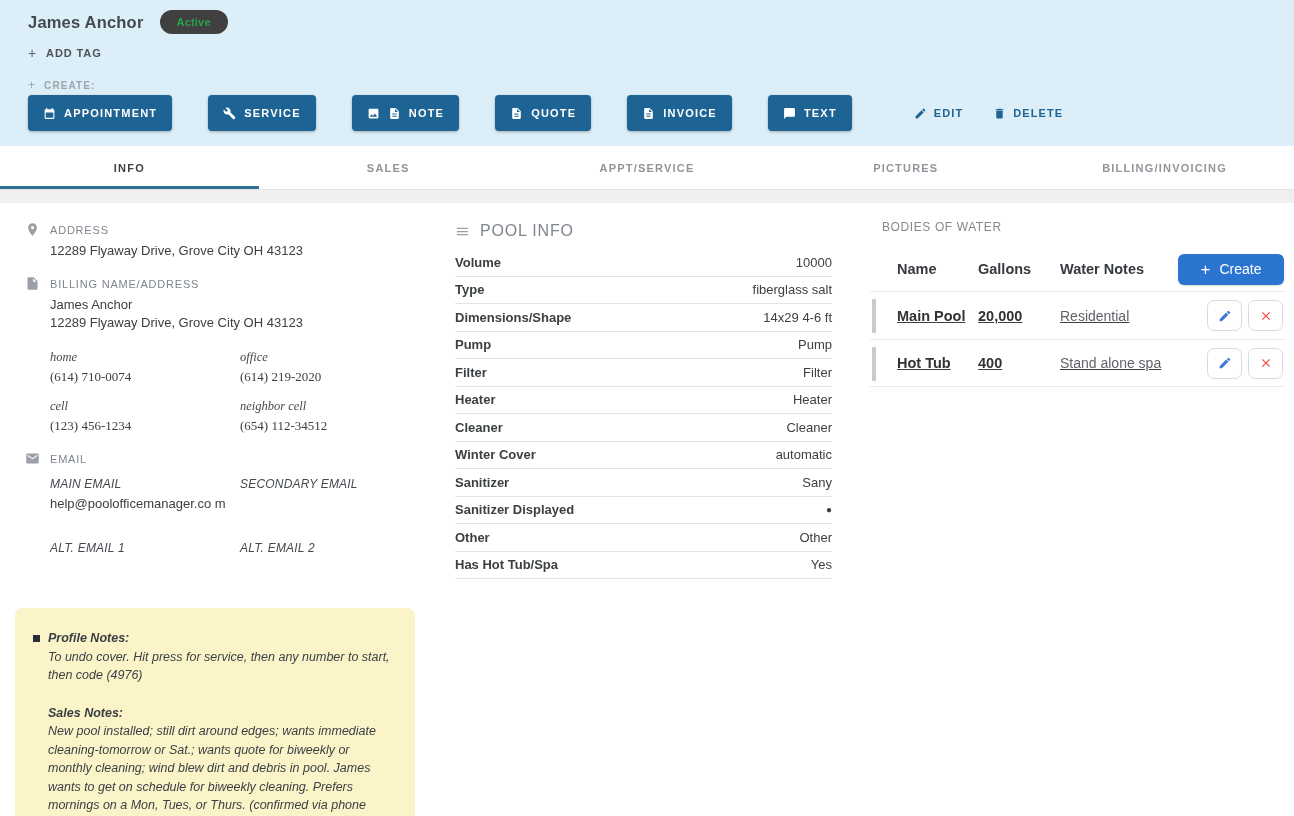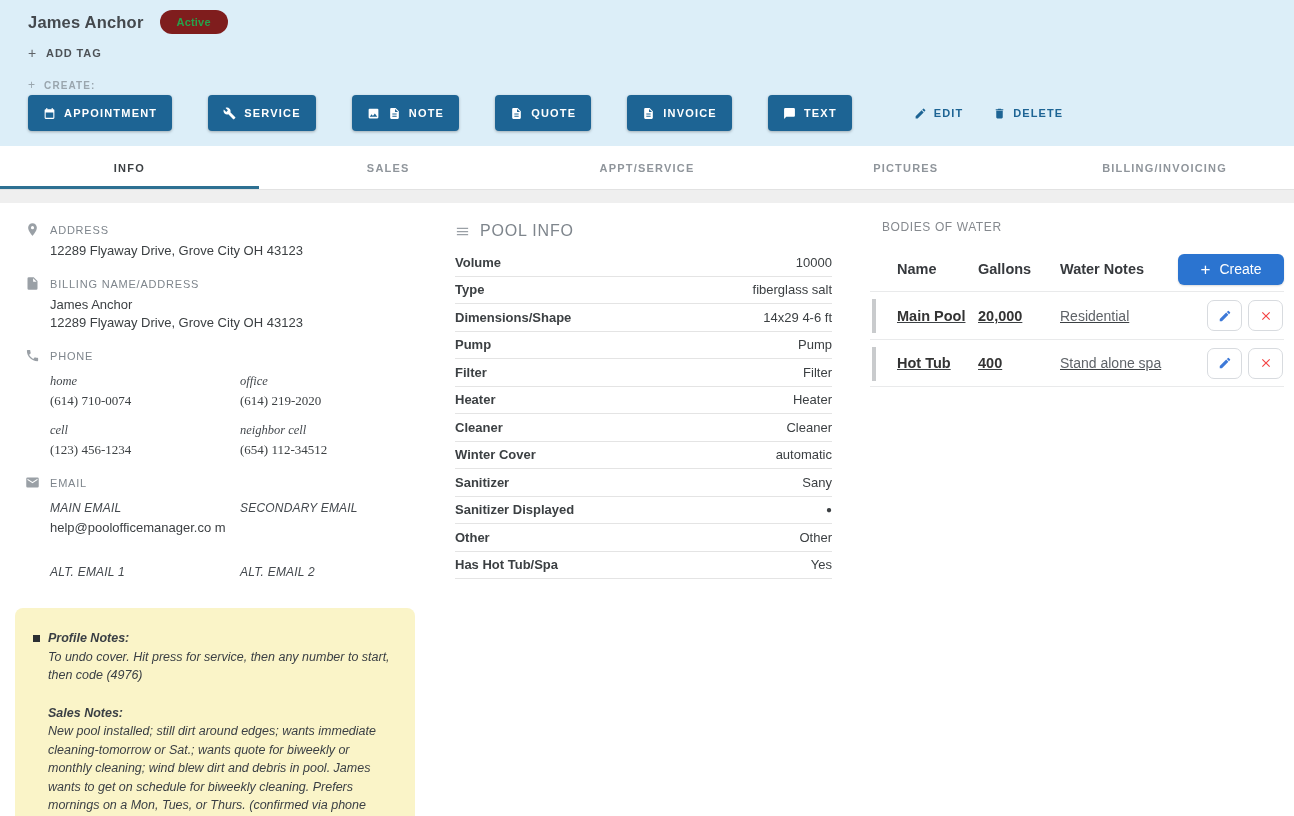--- a/index.html
+++ b/index.html
@@ -4,21 +4,21 @@
 <style>
   * { margin:0; padding:0; box-sizing:border-box; }
   html,body { background:#fff; }
   .page { position:relative; width:1294px; height:816px; overflow:hidden; background:#fff;
           font-family:"Liberation Sans", sans-serif; color:#3c4043; }
 
   
   .header { position:absolute; top:0; left:0; right:0; height:146px; background:#dceef8; }
   .title-row { position:absolute; left:28px; top:10px; display:flex; align-items:center; gap:16px; }
   .customer-name { font-size:16.5px; font-weight:700; color:#44494e; letter-spacing:.2px; }
-  .status-badge { background:#7f1d1d; color:#27a24b; font-size:11px; font-weight:700;
+  .status-badge { background:#404040; color:#27a24b; font-size:11px; font-weight:700;
                   padding:6px 17px; border-radius:14px; letter-spacing:.2px; }
   .add-tag { position:absolute; left:28px; top:45px; display:flex; align-items:center; gap:9px;
              font-size:11px; font-weight:700; color:#4d5257; letter-spacing:.9px; cursor:pointer; }
   .add-tag .plus { font-size:14px; font-weight:400; color:#5f6368; }
   .create-label { position:absolute; left:28px; top:78px; display:flex; align-items:center; gap:8px;
                   font-size:10px; font-weight:700; color:#9aa6ae; letter-spacing:1.1px; }
   .create-label .plus { font-size:12px; font-weight:400; }
   .btn-row { position:absolute; left:28px; top:95px; display:flex; align-items:center; }
   .hbtn { display:inline-flex; align-items:center; gap:8px; background:#1d6494; color:#fff;
           font-family:inherit; font-size:11px; font-weight:700; letter-spacing:1.2px;
@@ -211,26 +211,20 @@
         <svg viewBox="0 0 24 24" fill="currentColor">
             <path d="M14 2H6a2 2 0 0 0-2 2v16a2 2 0 0 0 2 2h12a2 2 0 0 0 2-2V8l-6-6zm-1 7V3.5L18.5 9H13z"></path>
           </svg>
         <span>BILLING NAME/ADDRESS</span>
       </div>
       <div class="sec-value">James Anchor</div>
       <div class="sec-value" style="margin-top:0">12289 Flyaway Drive, Grove City OH 43123</div>
     </div>
 
     <div class="sec">
-      <div class="sec-label">
-        <svg viewBox="0 0 24 24" fill="currentColor">
-            <path d="M6.6 10.8c1.4 2.8 3.8 5.1 6.6 6.6l2.2-2.2c.3-.3.7-.4 1-.2 1.1.4 2.3.6 3.6.6.6 0 1 .4 1 1V20c0 .6-.4 1-1 1C10.6 21 3 13.4 3 4c0-.6.4-1 1-1h3.5c.6 0 1 .4 1 1 0 1.2.2 2.4.6 3.6.1.3 0 .7-.2 1L6.6 10.8z"></path>
-          </svg>
-        <span>PHONE</span>
-      </div>
       <div class="pgrid">
         <div class="pentry">
           <div class="ptype">home</div>
           <div class="pval">(614) 710-0074</div>
         </div>
         <div class="pentry">
           <div class="ptype">office</div>
           <div class="pval">(614) 219-2020</div>
         </div>
         <div class="pentry">

